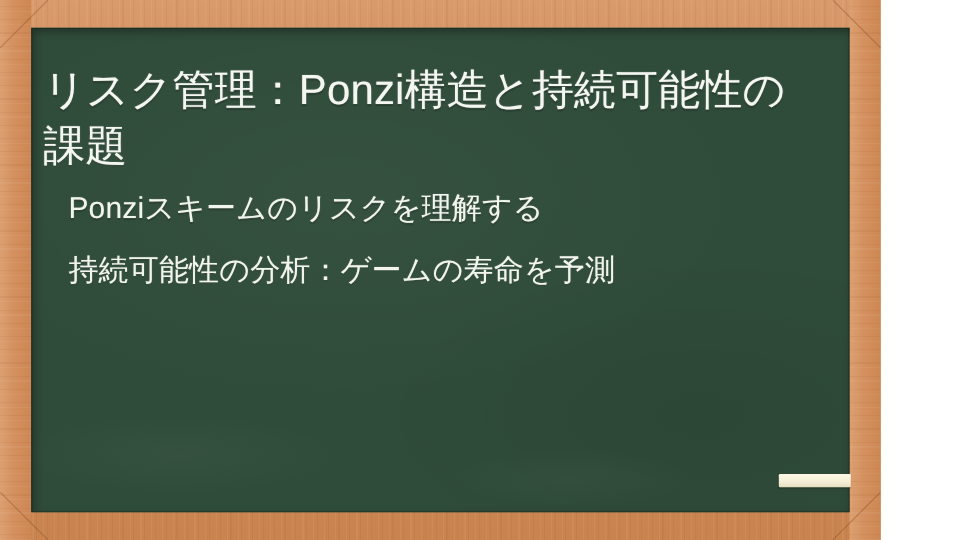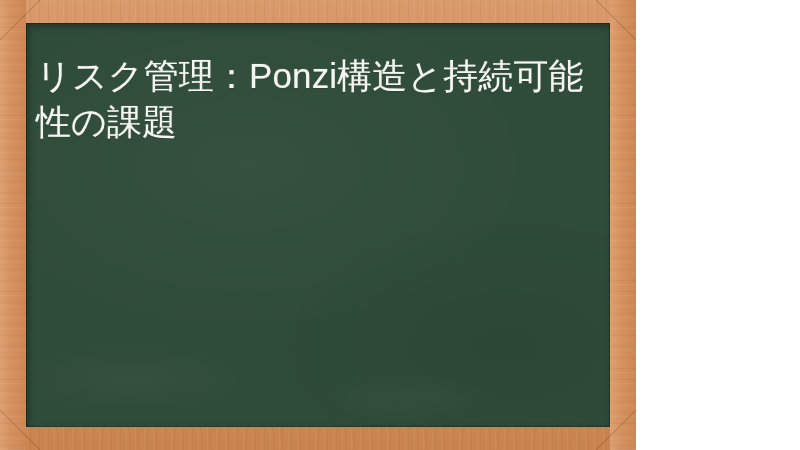--- a/index.html
+++ b/index.html
@@ -6,21 +6,21 @@
     margin: 0;
     padding: 0;
     background: #ffffff;
   }
   body {
     font-family: "Liberation Sans", "DejaVu Sans", sans-serif;
   }
 
   .slide {
     position: relative;
-    width: 636px;
+    width: 734px;
     height: 450px;
     overflow: hidden;
     box-sizing: border-box;
     text-decoration: underline;
   }
 
   
   .frame {
     position: absolute;
     inset: 0;
@@ -171,20 +171,22 @@
     <div class="mitre bl"></div>
     <div class="mitre br"></div>
   </div>
 
   <div class="board">
     <div class="board-content">
 
       <h1 class="title">リスク管理：Ponzi構造と持続可能性の課題</h1>
 
       <div class="bullets">
+        <div class="bullet">Ponziスキームのリスクを理解する</div>
+        <div class="bullet">持続可能性の分析：ゲームの寿命を予測</div>
       </div>
 
     </div>
   </div>
 
   <div class="chalk"></div>
 
 </div>
 
 </body></html>

